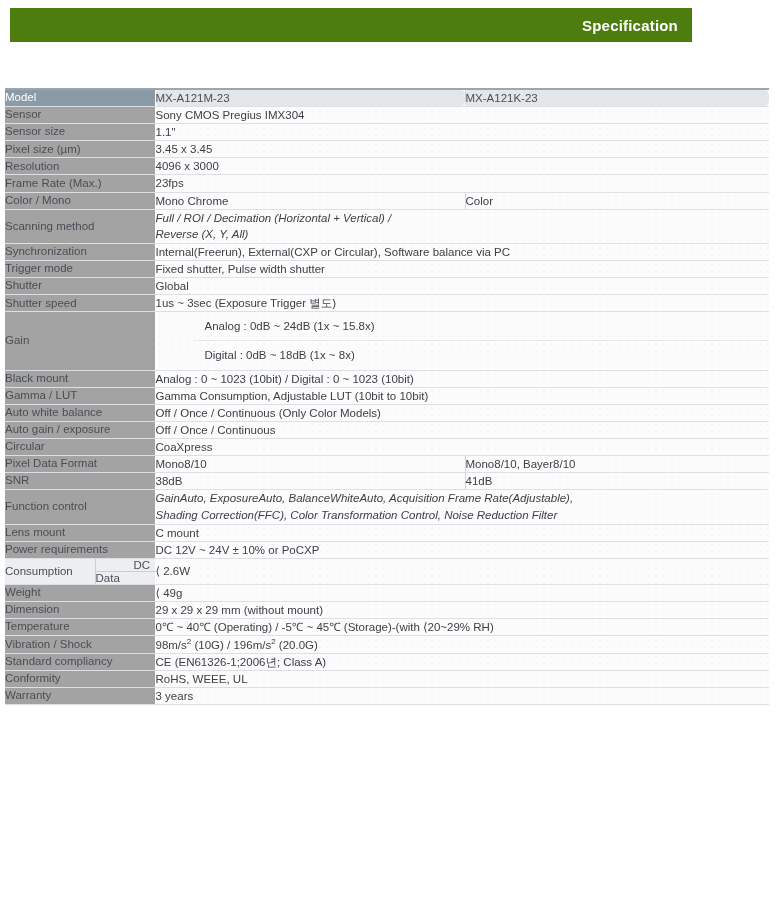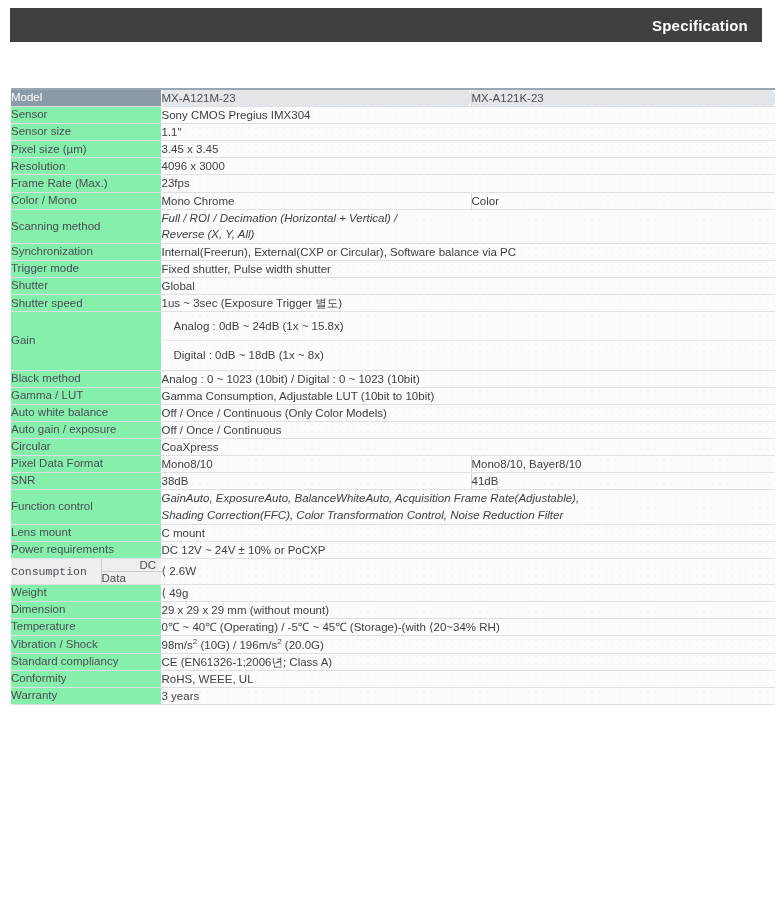--- a/index.html
+++ b/index.html
@@ -13,58 +13,58 @@
     font-family: "Liberation Sans", sans-serif;
     color: #3d4045;
     overflow: hidden;
   }
 
   
   .banner {
     position: absolute;
     left: 10px;
     top: 8px;
-    width: 752px;
+    width: 682px;
     height: 34px;
-    background: #404040;
+    background: #4d7c0f;
     display: flex;
     align-items: center;
     justify-content: flex-end;
   }
   .banner-title {
     color: #ffffff;
     font-size: 15px;
     font-weight: bold;
     letter-spacing: 0.2px;
     padding-right: 14px;
   }
 
   
   .spec-table {
     position: absolute;
-    left: 11px;
+    left: 5px;
     top: 88px;
     width: 764px;
     border-collapse: collapse;
     table-layout: fixed;
     font-size: 11.5px;
   }
   .spec-table td {
     padding: 0;
     vertical-align: middle;
     border-bottom: 1px solid #dcdfe3;
   }
 
   
   .rule-top td { border-top: 2px solid #9aa7b1; }
 
   
   .lbl {
     width: 150px;
-    background: #86efac;
+    background: #a3a3a3;
     color: #4a4e54;
     padding: 6px 0 6px 14px;
     border-right: 1px solid #ffffff;
     line-height: 1.35;
   }
   .lbl-head {
     background: #8a9aa6;
     color: #ffffff;
   }
 
@@ -82,33 +82,33 @@
     background-size: 7px 7px;
     color: #4a4e54;
     border-radius: 6px;
   }
   .val-split { border-left: 1px solid #d3d7db; }
 
   
   .subline {
     padding: 6px 0 6px 12px;
     line-height: 1.4;
+    margin-left: 37px;
   }
   .subline + .subline { border-top: 1px solid #e6e9ec; }
   .val-stack { padding: 0; }
 
   
   .lbl-span {
     width: 90px;
     background: #eceef0;
     color: #4a4e54;
     padding: 6px 0 6px 14px;
     border-right: 1px solid #c9ced3;
     text-align: left;
-    font-family: Liberation Mono, monospace;
   }
   .lbl-sub {
     width: 60px;
     background: #eceef0;
     color: #4a4e54;
     padding: 6px 0 6px 12px;
     border-right: 1px solid #ffffff;
   }
   .lbl-sub-top { border-bottom: 1px solid #ffffff; }
 
@@ -186,21 +186,21 @@
         <td class="val" colspan="2">1us ~ 3sec (Exposure Trigger 별도)</td>
       </tr>
       <tr>
         <td class="lbl" colspan="2">Gain</td>
         <td class="val val-stack" colspan="2">
           <div class="subline">Analog : 0dB ~ 24dB (1x ~ 15.8x)</div>
           <div class="subline">Digital : 0dB ~ 18dB (1x ~ 8x)</div>
         </td>
       </tr>
       <tr>
-        <td class="lbl" colspan="2">Black method</td>
+        <td class="lbl" colspan="2">Black mount</td>
         <td class="val" colspan="2">Analog : 0 ~ 1023 (10bit) / Digital : 0 ~ 1023 (10bit)</td>
       </tr>
       <tr>
         <td class="lbl" colspan="2">Gamma / LUT</td>
         <td class="val" colspan="2">Gamma Consumption, Adjustable LUT (10bit to 10bit)</td>
       </tr>
       <tr>
         <td class="lbl" colspan="2">Auto white balance</td>
         <td class="val" colspan="2">Off / Once / Continuous (Only Color Models)</td>
       </tr>
@@ -248,21 +248,21 @@
       <tr>
         <td class="lbl" colspan="2">Weight</td>
         <td class="val" colspan="2">⟨ 49g</td>
       </tr>
       <tr>
         <td class="lbl" colspan="2">Dimension</td>
         <td class="val" colspan="2">29 x 29 x 29 mm (without mount)</td>
       </tr>
       <tr>
         <td class="lbl" colspan="2">Temperature</td>
-        <td class="val" colspan="2">0℃ ~  40℃ (Operating) / -5℃ ~ 45℃ (Storage)-(with ⟨20~34% RH)</td>
+        <td class="val" colspan="2">0℃ ~  40℃ (Operating) / -5℃ ~ 45℃ (Storage)-(with ⟨20~29% RH)</td>
       </tr>
       <tr>
         <td class="lbl" colspan="2">Vibration / Shock</td>
         <td class="val" colspan="2">98m/s<sup>2</sup> (10G) / 196m/s<sup>2</sup> (20.0G)</td>
       </tr>
       <tr>
         <td class="lbl" colspan="2">Standard compliancy</td>
         <td class="val" colspan="2">CE (EN61326-1;2006년; Class A)</td>
       </tr>
       <tr>

